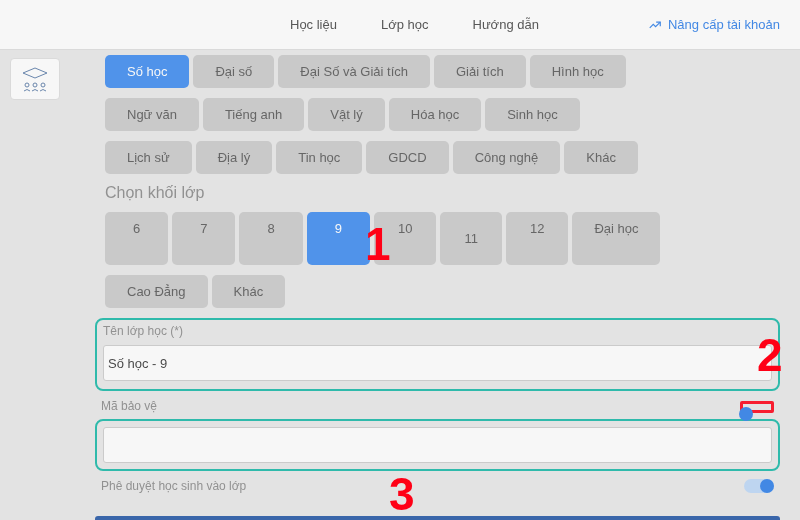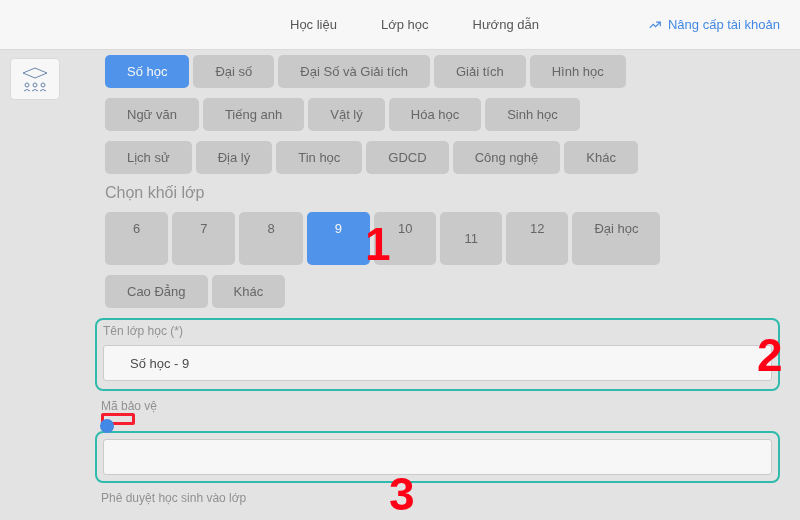--- a/index.html
+++ b/index.html
@@ -9,22 +9,22 @@
   .nav-link { font-size: 13px; color: #444; cursor: pointer; }
   .upgrade { margin-left: auto; color: #2b7de9; font-size: 13px; display: flex; align-items: flex-end; gap: 6px; }
   .upgrade svg { width: 14px; height: 14px; }
   .sidebar-icon { position: absolute; left: 10px; top: 58px; width: 50px; height: 42px; background: #fff; border: 1px solid #ddd; border-radius: 4px; display: flex; flex-direction: column; align-items: center; justify-content: center; gap: 1px; }
   .main { position: absolute; left: 95px; top: 55px; right: 0; bottom: 0; padding-right: 20px; overflow: hidden; }
   .chips { display: flex; flex-wrap: wrap; gap: 4px; margin-bottom: 10px; padding-left: 10px; }
   .chip { background: #c9c9c9; color: #555; padding: 9px 22px; border-radius: 5px; font-size: 13px; cursor: pointer; }
   .chip.active { background: #3b8af0; color: #fff; }
   .section-label { font-size: 16px; color: #888; margin: 10px 0 10px 10px; }
   .field-label { font-size: 12px; color: #888; margin-bottom: 7px; display: block; }
-  .input { width: 100%; height: 36px; background: #fff; border: 1px solid #ccc; border-radius: 3px; padding: 0 26px; font-size: 13px; color: #333; }
-  .toggle-row { display: flex; align-items: flex-start; flex-direction: column; }
+  .input { width: 100%; height: 36px; background: #fff; border: 1px solid #ccc; border-radius: 3px; padding: 0 4px; font-size: 13px; color: #333; }
+  .toggle-row { display: flex; align-items: flex-end; }
   .toggle-row .field-label { flex: 1; margin-bottom: 0; }
   .toggle { width: 30px; height: 14px; background: #bdd8f7; border-radius: 10px; position: relative; cursor: pointer; }
   .toggle .knob { width: 14px; height: 14px; background: #2b7de9; border-radius: 50%; position: absolute; right: 0; top: 0; }
   .submit-btn { width: 100%; height: 34px; background: #2255a5; color: #fff; border: none; border-radius: 3px; font-size: 13px; cursor: pointer; margin-top: 15px; }
   .redbox { border: 2px solid #14b8a6; border-radius: 8px; padding: 4px 6px 8px 6px; margin-bottom: 8px; }
   .annot { position: absolute; color: #ff0016; font-size: 46px; font-weight: bold; font-family: Arial; pointer-events: none; }
   .overlay { position: absolute; inset: 0; background: rgba(200,200,200,0.15); pointer-events: none; }
 </style>
 </head>
 <body>

